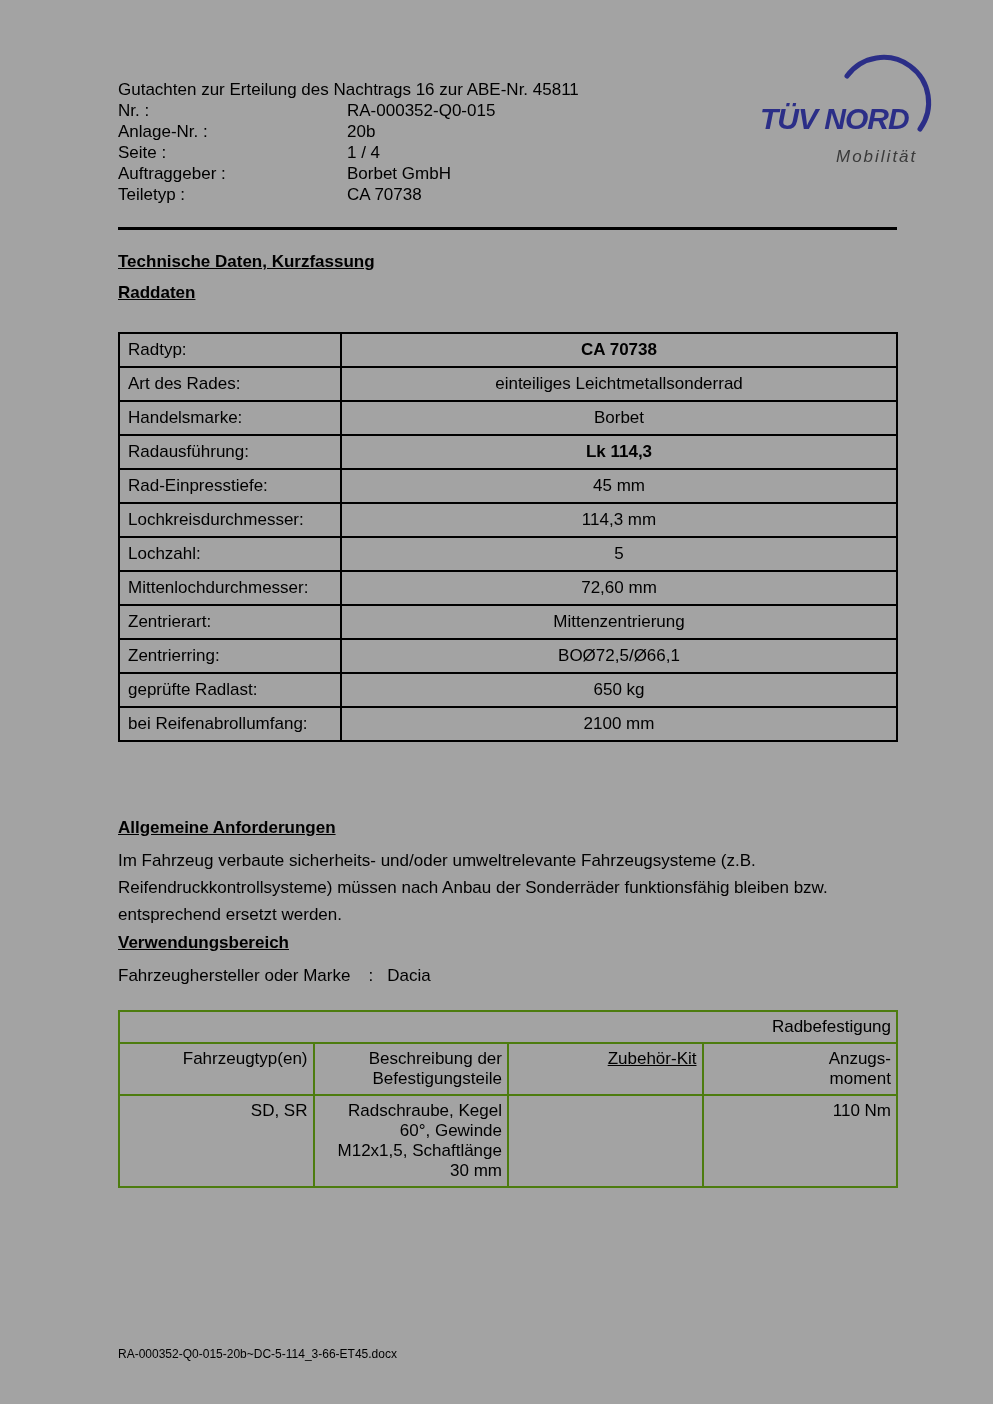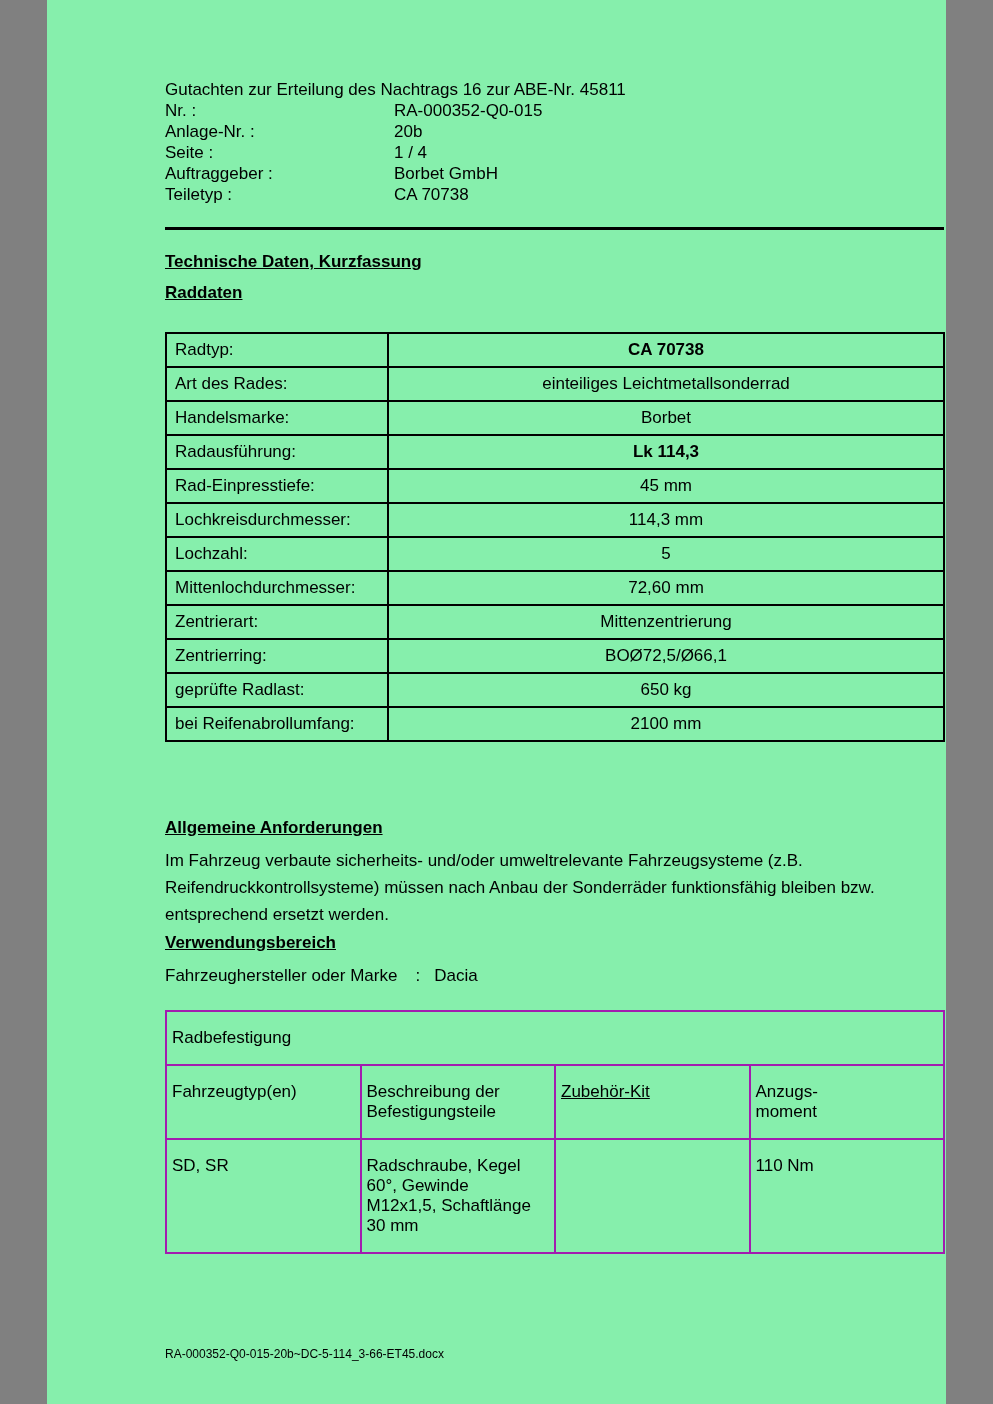--- a/index.html
+++ b/index.html
@@ -1,23 +1,23 @@
 <!DOCTYPE html>
 <html><head>
 <meta charset="utf-8">
 <style>
   * { margin: 0; padding: 0; box-sizing: border-box; }
   html, body { background: #808080; }
   body { font-family: "Liberation Sans", sans-serif; }
   .page {
     position: relative;
-    width: 899px;
+    width: 993px;
     height: 1404px;
     margin: 0 auto;
-    background: #86efac;
+    background: #a3a3a3;
     color: #000000;
     font-size: 17px;
     overflow: hidden;
   }
 
   
   .header-block {
     position: absolute;
     left: 118px;
     top: 79px;
@@ -118,23 +118,23 @@
 
   
   .radbef {
     position: absolute;
     left: 118px;
     top: 1010px;
     width: 780px;
     table-layout: fixed;
   }
   .radbef td, .radbef th {
-    border: 2px solid #a21caf;
-    padding: 16px 5px;
-    text-align: left;
+    border: 2px solid #4d7c0f;
+    padding: 5px 5px;
+    text-align: right;
     vertical-align: top;
     font-weight: normal;
     white-space: pre-line;
   }
   .radbef .title-cell { height: 24px; }
   .radbef .hdr-row th { height: 46px; }
   .radbef .data-row td { height: 48px; }
   .col-typ  { width: 265px; }
   .col-besch{ width: 329px; }
   .col-kit  { width: 111px; text-decoration: underline; }
@@ -170,20 +170,27 @@
     <div class="header-row">
       <span class="hl">Auftraggeber :</span>
       <span>Borbet GmbH</span>
     </div>
     <div class="header-row">
       <span class="hl">Teiletyp :</span>
       <span>CA 70738</span>
     </div>
   </div>
 
+  <div class="logo">
+    <svg width="200" height="128" viewBox="0 0 200 128">
+      <path d="M 95 28 A 45 45 0 1 1 168 81" fill="none" stroke="#2b2e87" stroke-width="5" stroke-linecap="round"></path>
+    </svg>
+    <div class="logo-brand">TÜV NORD</div>
+    <div class="logo-subtitle">Mobilität</div>
+  </div>
 
   <div class="rule"></div>
 
   <div class="heading h-tech">Technische Daten, Kurzfassung</div>
   <div class="heading h-rad">Raddaten</div>
 
   <table class="raddaten">
     <tbody>
       <tr>
         <td class="lbl">Radtyp:</td>

